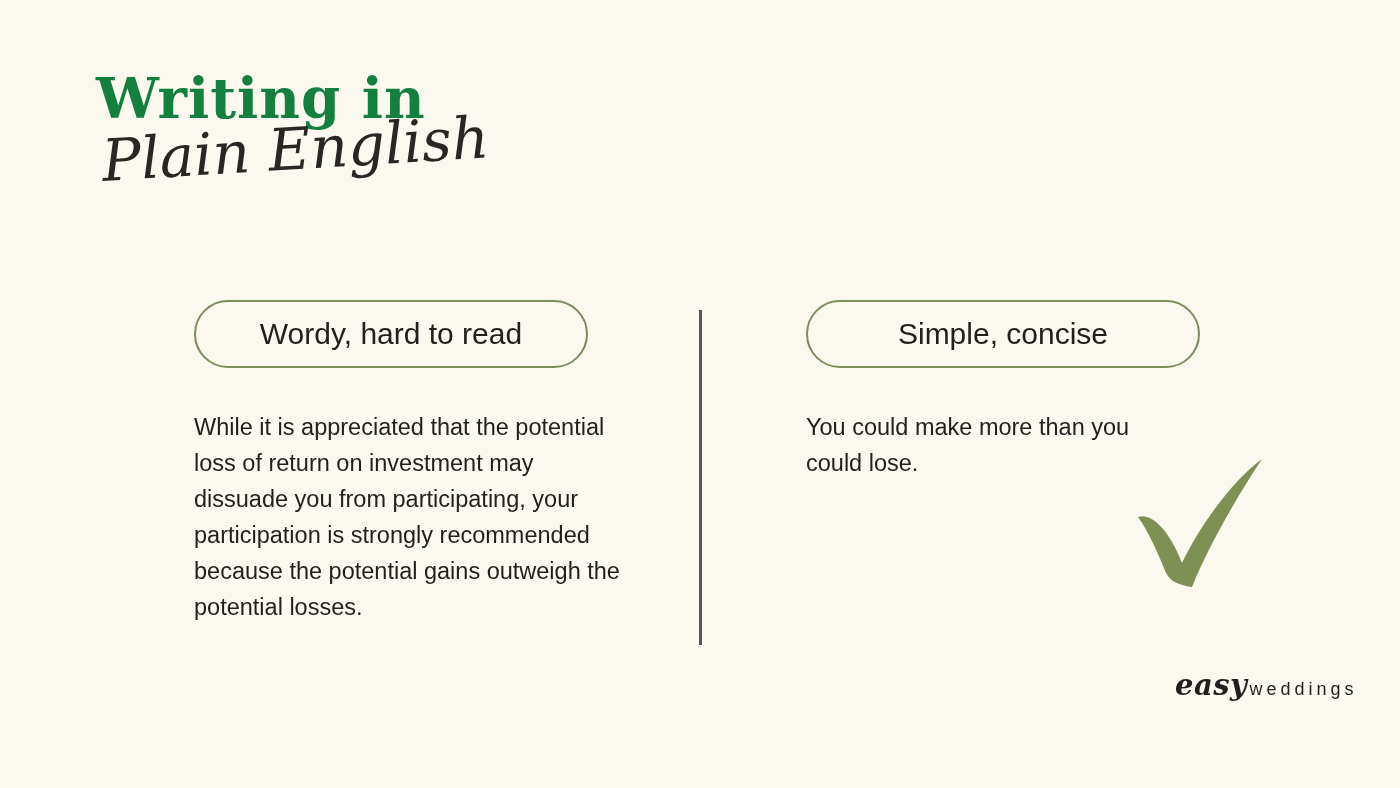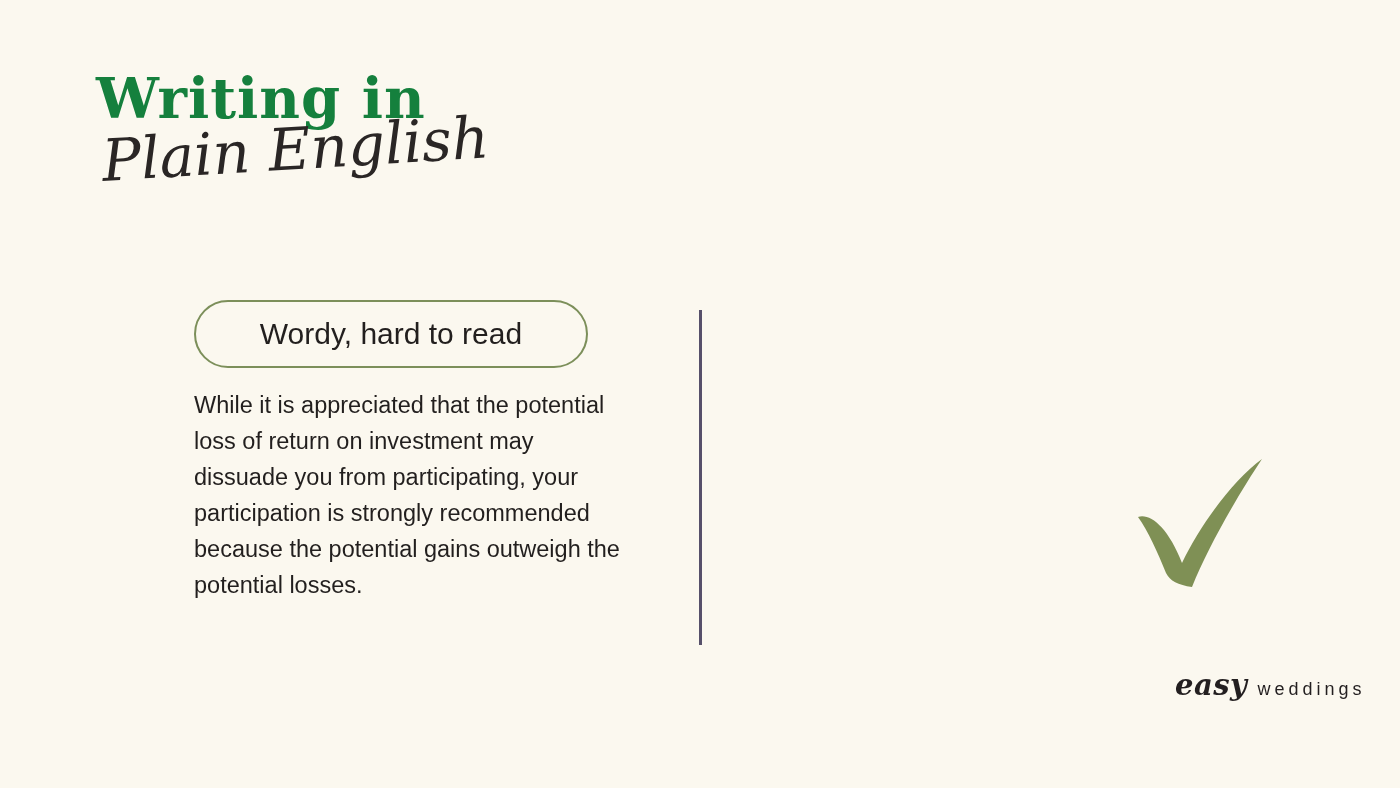--- a/index.html
+++ b/index.html
@@ -73,21 +73,21 @@
     font-size: 30px;
     color: #221f1e;
     background: transparent;
     padding: 0 26px;
     white-space: nowrap;
   }
   .pill-left  { width: 394px; }
   .pill-right { width: 394px; }
 
   .body-text {
-    margin-top: 20px;
+    margin-top: 42px;
     font-size: 23.5px;
     line-height: 1.53;
     color: #221f1e;
     width: 430px;
   }
   .col-right .body-text { width: 380px; }
 
   
   .divider {
     position: absolute;
@@ -107,21 +107,21 @@
     height: 135px;
   }
 
   
   .logo {
     position: absolute;
     left: 1175px;
     top: 668px;
     display: flex;
     align-items: baseline;
-    gap: 10px;
+    gap: 2px;
   }
   .logo-easy {
     font-family: "DejaVu Serif", serif;
     font-style: italic;
     font-weight: 700;
     font-size: 29px;
     color: #231f20;
     letter-spacing: 0.5px;
   }
   .logo-weddings {
@@ -141,20 +141,24 @@
 
 <div class="divider"></div>
 
 <div class="columns">
 
   <div class="column col-left">
     <div class="pill pill-left">Wordy, hard to read</div>
     <div class="body-text">While it is appreciated that the potential loss of return on investment may dissuade you from participating, your participation is strongly recommended because the potential gains outweigh the potential losses.</div>
   </div>
 
+  <div class="column col-right">
+    <div class="pill pill-right">Simple, concise</div>
+    <div class="body-text">You could make more than you could lose.</div>
+  </div>
 
 </div>
 
 <div class="checkmark">
   <svg width="145" height="135" viewBox="0 0 145 135" xmlns="http://www.w3.org/2000/svg">
     <path d="M8 62 C 20 58, 38 72, 52 108 C 70 70, 104 24, 132 4 C 108 40, 78 92, 62 132 C 48 130, 40 126, 36 118 C 28 98, 18 76, 8 62 Z" fill="#7f9055"></path>
   </svg>
 </div>
 
 <div class="logo">

